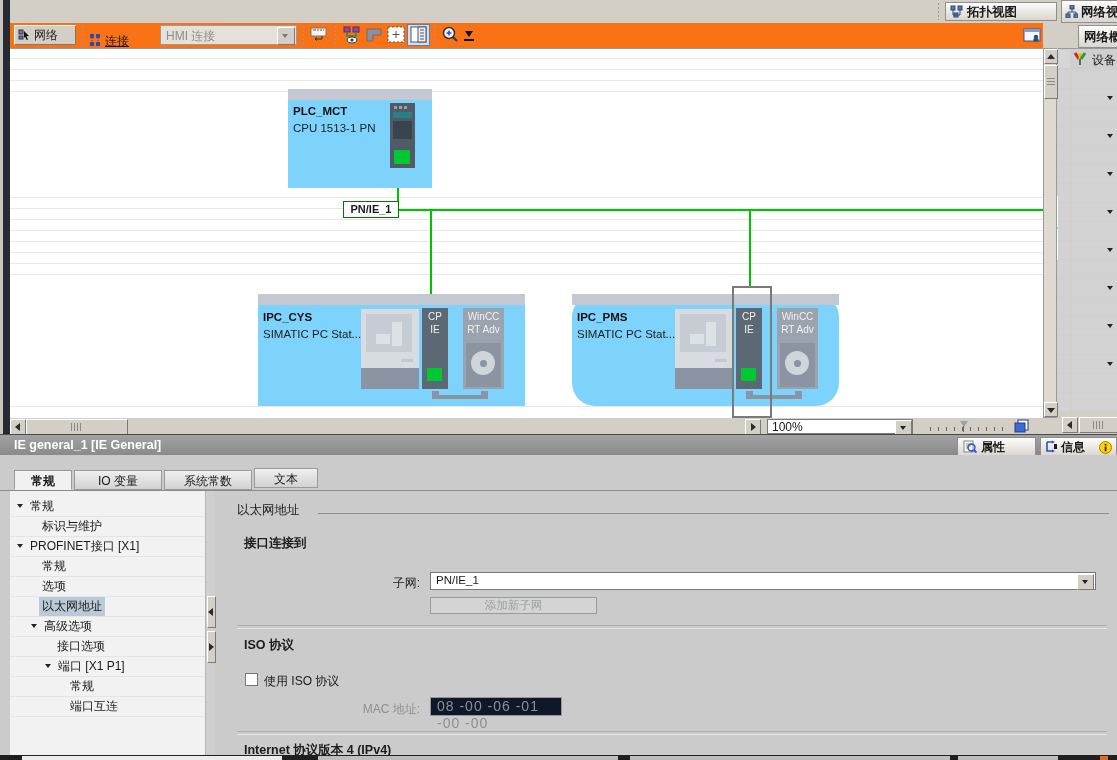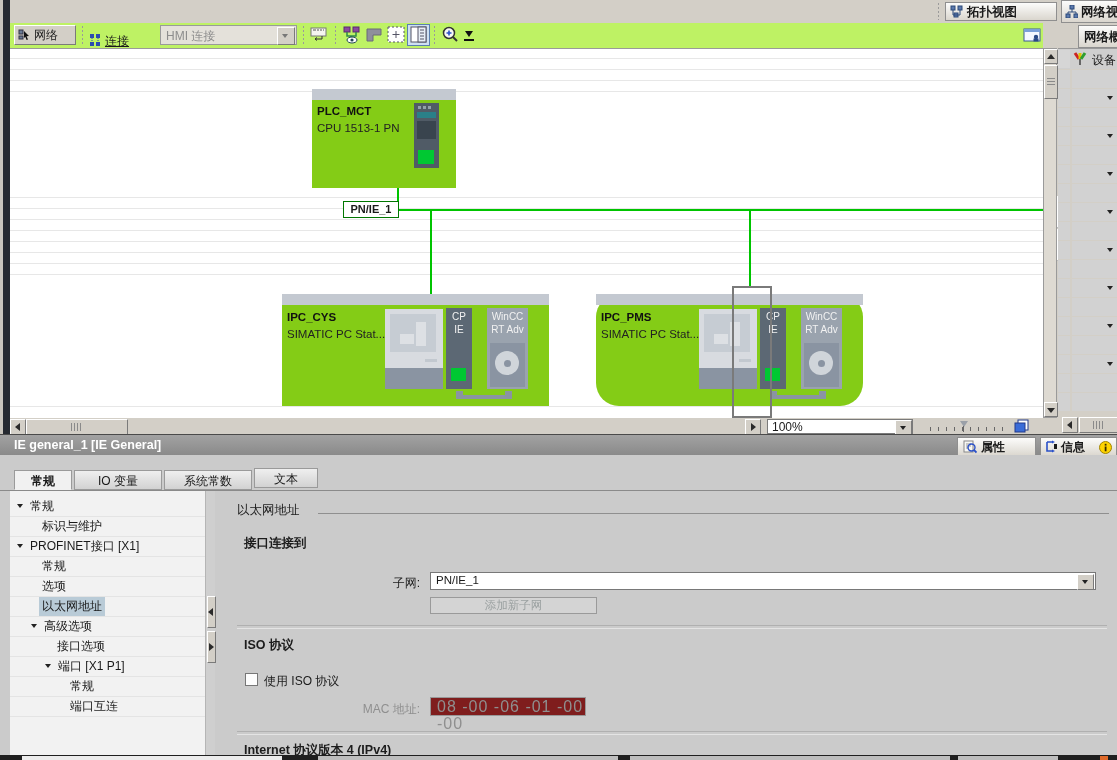--- a/index.html
+++ b/index.html
@@ -13,21 +13,21 @@
   .tri{width:0;height:0;display:inline-block;}
   .tri-d{border-left:4px solid transparent;border-right:4px solid transparent;border-top:5px solid #2a2a2a;}
   .tri-ds{border-left:3px solid transparent;border-right:3px solid transparent;border-top:4px solid #222;}
   .tri-u{border-left:4px solid transparent;border-right:4px solid transparent;border-bottom:5px solid #2a2a2a;}
   .tri-l{border-top:4px solid transparent;border-bottom:4px solid transparent;border-right:5px solid #2a2a2a;}
   .tri-r{border-top:4px solid transparent;border-bottom:4px solid transparent;border-left:5px solid #2a2a2a;}
   
   .canvas{left:10px;top:48px;width:1033px;height:370px;background:#fff;overflow:hidden;border-top:1px solid #9a9a9a;}
   .gridline{position:absolute;left:0;right:0;height:1px;background:#e7e7e7;}
   .green{background:#00c400;}
-  .device{position:absolute;background:#84cc16;margin-left:24px;}
+  .device{position:absolute;background:#7dd3fc;}
   .devband{position:absolute;left:0;top:0;right:0;height:11px;background:#c4c9d1;}
   .devname{position:absolute;left:5px;font-weight:bold;font-size:11.5px;color:#111;white-space:nowrap;}
   .devtype{position:absolute;left:5px;font-size:11.5px;color:#222;white-space:nowrap;}
   .modtxt{position:absolute;left:0;right:0;text-align:center;color:#f2f2f2;font-size:10px;white-space:nowrap;}
   .greensq{position:absolute;background:#00c832;}
   
   .track{background:#dedad2;border:1px solid #9a9a9a;}
   .thumbgrip{background:repeating-linear-gradient(90deg,#8a8a8a 0 1px,transparent 1px 3px);}
   
   .ovrow{position:relative;height:18px;margin-bottom:1px;}
@@ -68,21 +68,21 @@
         <svg width="13" height="13">
             <rect x="5" y="0" width="4" height="4" fill="#5b79ad" stroke="#2d4a7a"></rect>
             <rect x="1" y="9" width="4" height="4" fill="#5b79ad" stroke="#2d4a7a"></rect>
             <rect x="9" y="9" width="4" height="4" fill="#5b79ad" stroke="#2d4a7a"></rect>
             <path d="M7 4 L7 7 M3 9 L3 7 L11 7 L11 9" stroke="#2d4a7a" fill="none"></path>
           </svg>
       </span><span>网络视图</span>
     </div>
   </div>
 
-  <div class="abs" style="left:10px;top:23px;width:1033px;height:25px;background:#bef264;">
+  <div class="abs" style="left:10px;top:23px;width:1033px;height:25px;background:#f97316;">
     <div class="abs btn3d" style="left:4px;top:2px;width:62px;height:20px;line-height:18px;padding-left:3px;box-sizing:border-box;">
       <span style="display:inline-block;vertical-align:-2px;margin-right:3px;">
         <svg width="13" height="13">
             <rect x="1" y="2" width="4" height="4" fill="#6a7c96" stroke="#334"></rect>
             <rect x="1" y="8" width="4" height="3" fill="#6a7c96" stroke="#334"></rect>
             <path d="M6 3 L11 8 L8.5 8.2 L10 11.5 L8.6 12 L7.3 8.8 L6 10 Z" fill="#111"></path>
           </svg>
       </span><span>网络</span>
     </div>
     <div class="abs sep" style="left:72px;top:3px;height:18px;"></div>
@@ -527,21 +527,21 @@
       </div>
       <div class="abs" style="left:215px;top:106px;width:167px;height:17px;background:#d4d4d4;border:1px solid #9a9a9a;box-sizing:border-box;color:#9aa0a0;text-align:center;line-height:15px;font-size:11.5px;">添加新子网</div>
 
       <div class="hsep" style="top:134px;"></div>
       <div class="grouptitle" style="left:29px;top:146px;">ISO 协议</div>
 
       <div class="abs" style="left:30px;top:182px;width:13px;height:13px;background:#fdfdfd;border:1px solid #777;box-sizing:border-box;"></div>
       <div class="abs" style="left:49px;top:182px;font-size:12px;">使用 ISO 协议</div>
 
       <div class="fieldlabel" style="left:25px;top:210px;color:#8f8f8f;">MAC 地址:</div>
-      <div class="abs" style="left:215px;top:206px;width:156px;height:19px;background:#7f1d1d;border:1px solid #989898;box-sizing:border-box;color:#8f8f8f;font-size:16px;line-height:17px;padding-left:6px;letter-spacing:1px;">08 -00 -06 -01 -00 -00</div>
+      <div class="abs" style="left:215px;top:206px;width:132px;height:19px;background:#0f172a;border:1px solid #989898;box-sizing:border-box;color:#8f8f8f;font-size:14px;line-height:17px;padding-left:6px;letter-spacing:1px;">08 -00 -06 -01 -00 -00</div>
 
       <div class="hsep" style="top:240px;"></div>
       <div class="grouptitle" style="left:29px;top:251px;">Internet 协议版本 4 (IPv4)</div>
     </div>
   </div>
 
   <div class="abs" style="left:0;top:755px;width:1117px;height:5px;background:#1f1f1f;">
     <div class="abs" style="left:22px;top:1px;width:260px;height:4px;background:#ececec;"></div>
     <div class="abs" style="left:318px;top:1px;width:300px;height:4px;background:#bdbdbd;"></div>
     <div class="abs" style="left:630px;top:1px;width:320px;height:4px;background:#bdbdbd;"></div>

